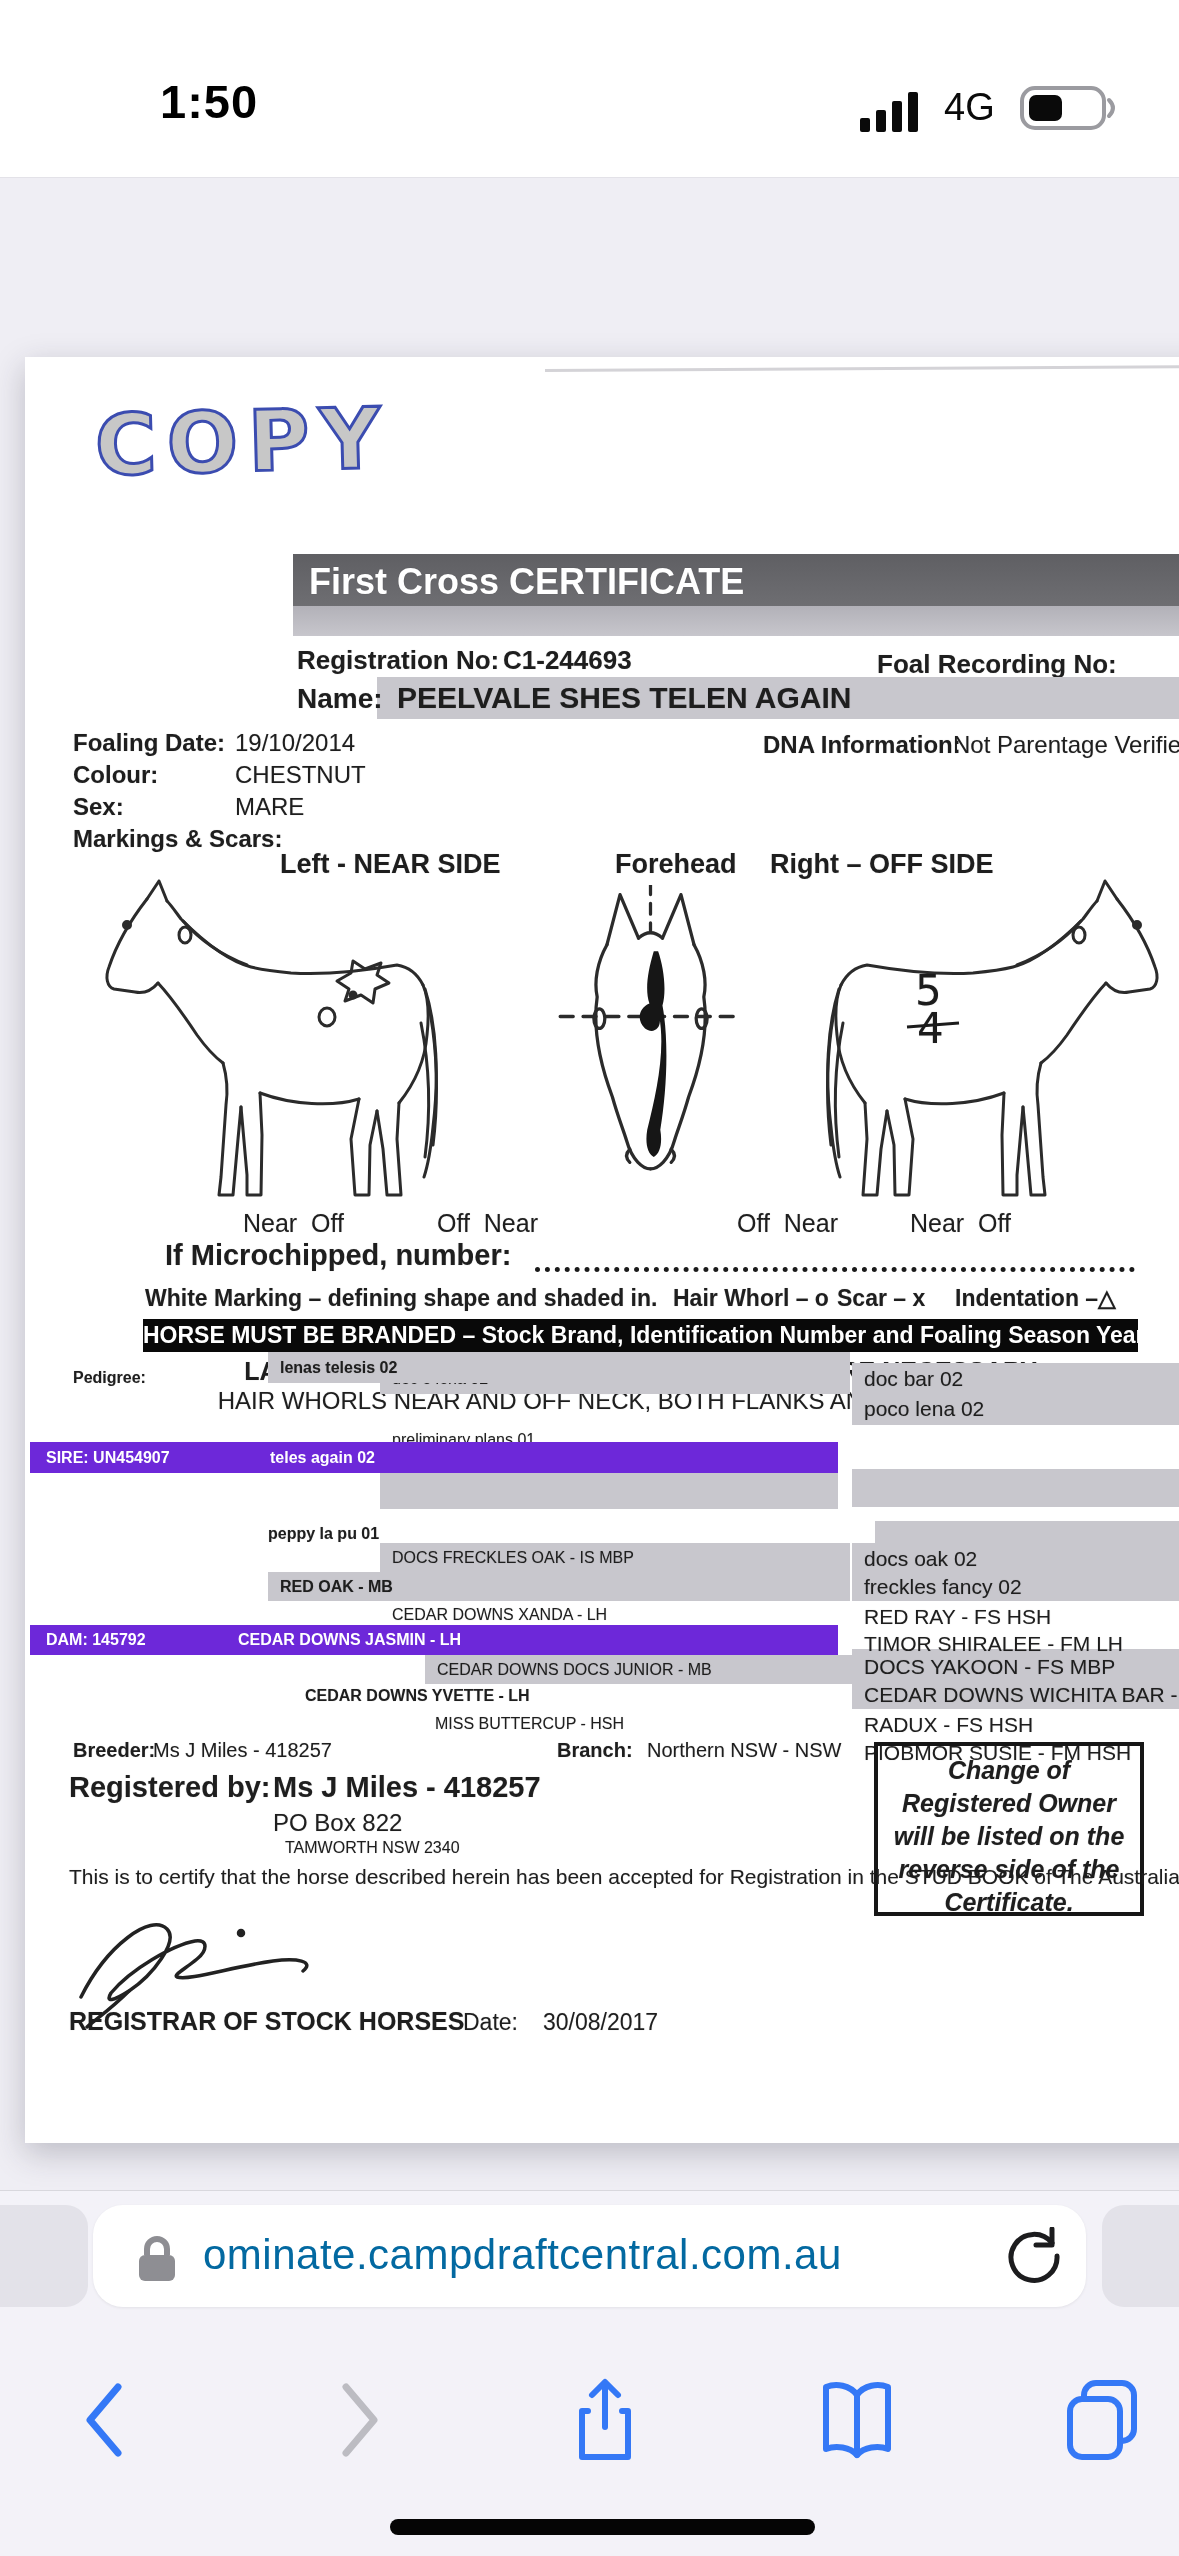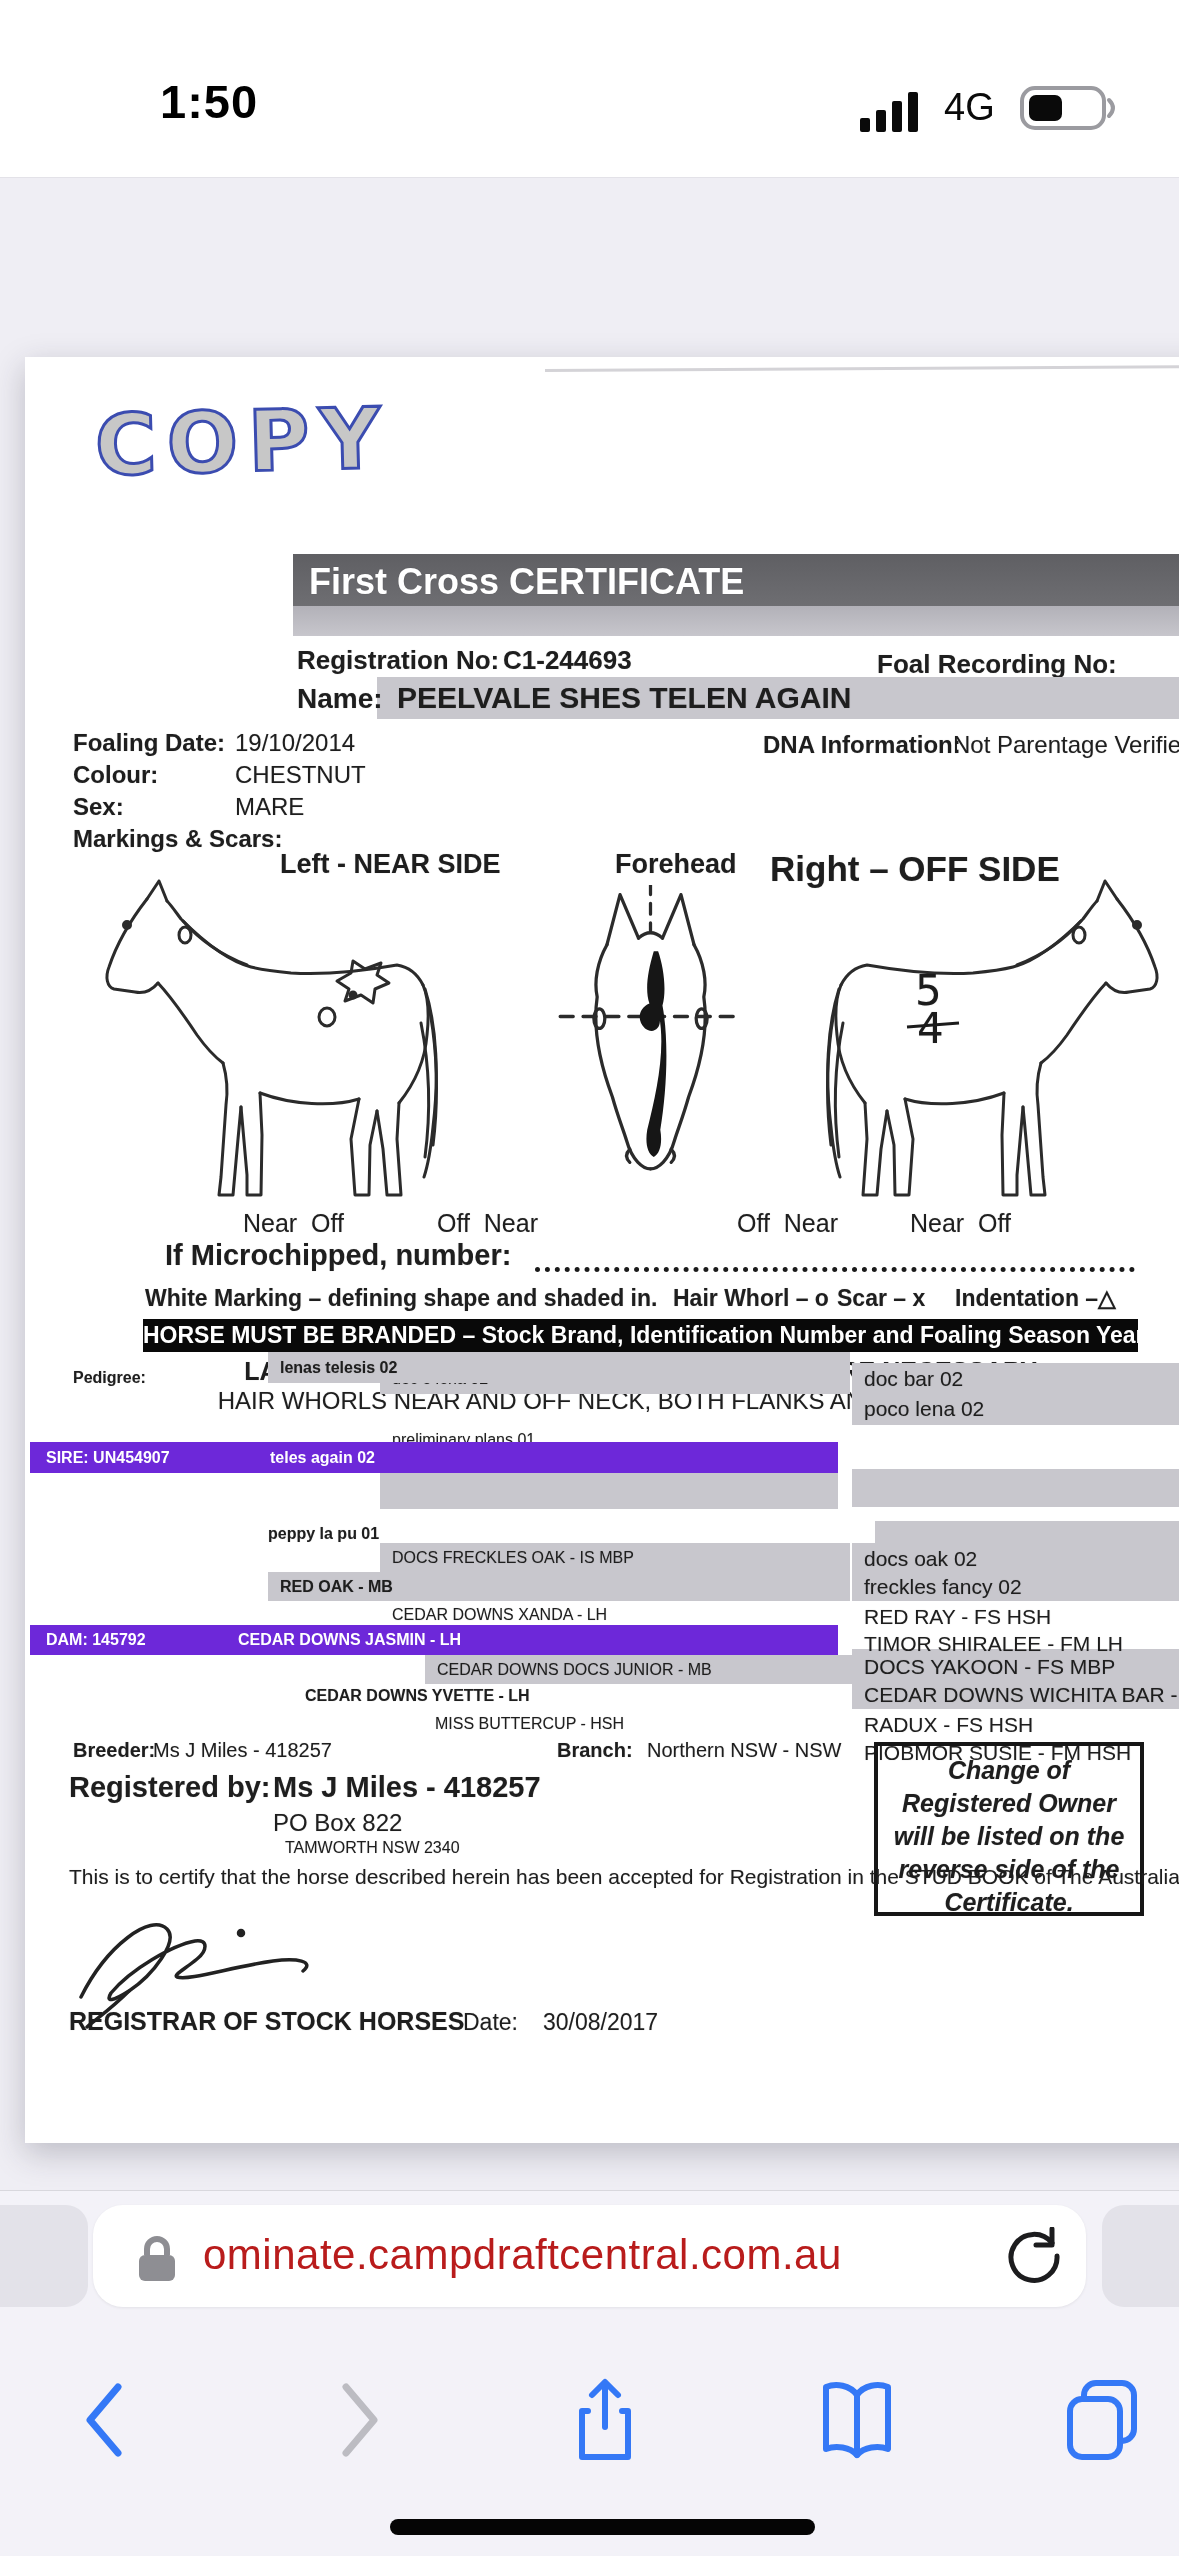--- a/index.html
+++ b/index.html
@@ -25,21 +25,21 @@
   .ped{font-size:16px;}
   .pedr{font-size:21px;}
   
   #changebox{position:absolute;left:849px;top:1385px;width:250px;height:150px;border:4px solid #161616;
       padding:8px 6px;text-align:center;font-weight:bold;font-style:italic;font-size:25px;line-height:33px;white-space:normal;}
   
   #chrome{position:absolute;left:0;top:2190px;width:1179px;height:366px;background:#f3f2f8;border-top:1px solid #d8d7dd;}
   #urlpill{position:absolute;left:93px;top:14px;width:993px;height:102px;background:#ffffff;border-radius:30px;
       box-shadow:0 1px 3px rgba(0,0,0,.07);}
   .tab-sliver{position:absolute;top:14px;height:102px;background:#e3e2e9;}
-  #url-text{position:absolute;left:110px;top:26px;font-size:42px;color:#b91c1c;letter-spacing:.5px;}
+  #url-text{position:absolute;left:110px;top:26px;font-size:42px;color:#0369a1;letter-spacing:.5px;}
   .toolbtn{position:absolute;top:2375px;width:90px;height:90px;}
   #home-indicator{position:absolute;left:390px;top:2519px;width:425px;height:16px;border-radius:9px;background:#050505;}
 </style>
 </head>
 <body>
 
 <div id="statusbar">
   <span id="time" class="abs">1:50</span>
   <svg class="abs" style="left:860px;top:90px;" width="70" height="42">
     <rect x="0" y="28" width="10" height="14" rx="2" fill="#0a0a0a"></rect>
@@ -78,21 +78,21 @@
   <span class="abs b" style="left:48px;top:404px;font-size:24px;">Colour:</span>
   <span class="abs" style="left:210px;top:404px;font-size:24px;">CHESTNUT</span>
   <span class="abs b" style="left:48px;top:436px;font-size:24px;">Sex:</span>
   <span class="abs" style="left:210px;top:436px;font-size:24px;">MARE</span>
   <span class="abs b" style="left:48px;top:468px;font-size:24px;">Markings &amp; Scars:</span>
   <span class="abs b" style="left:738px;top:374px;font-size:24px;">DNA Information:</span>
   <span class="abs" style="left:928px;top:374px;font-size:24px;">Not Parentage Verified</span>
 
   <span class="abs b" style="left:255px;top:492px;font-size:27px;">Left - NEAR SIDE</span>
   <span class="abs b" style="left:590px;top:492px;font-size:27px;">Forehead</span>
-  <span class="abs b" style="left:745px;top:492px;font-size:35px;">Right – OFF SIDE</span>
+  <span class="abs b" style="left:745px;top:492px;font-size:27px;">Right – OFF SIDE</span>
 
   <svg class="abs" style="left:62px;top:520px;" width="430" height="330" viewBox="0 0 430 330">
     <g stroke="#2b2b2b" fill="none" stroke-width="3" stroke-linecap="round" stroke-linejoin="round">
       <path d="M80 24 L72 4 L60 22"></path>
       <path d="M60 22 C46 40 30 66 22 90 C18 100 20 110 27 112 L48 115 C58 117 66 112 71 106"></path>
       <path d="M71 106 C86 122 98 140 110 158 C120 172 128 180 136 186"></path>
       <path d="M136 186 C140 200 141 214 139 228 L134 300 L132 318 L146 318 L151 262 L154 230"></path>
       <path d="M154 230 L160 298 L160 318 L174 318 L175 258 L173 216"></path>
       <path d="M173 216 C205 228 246 230 272 222"></path>
       <path d="M272 222 L264 262 L268 318 L282 318 L283 268 L290 234"></path>

